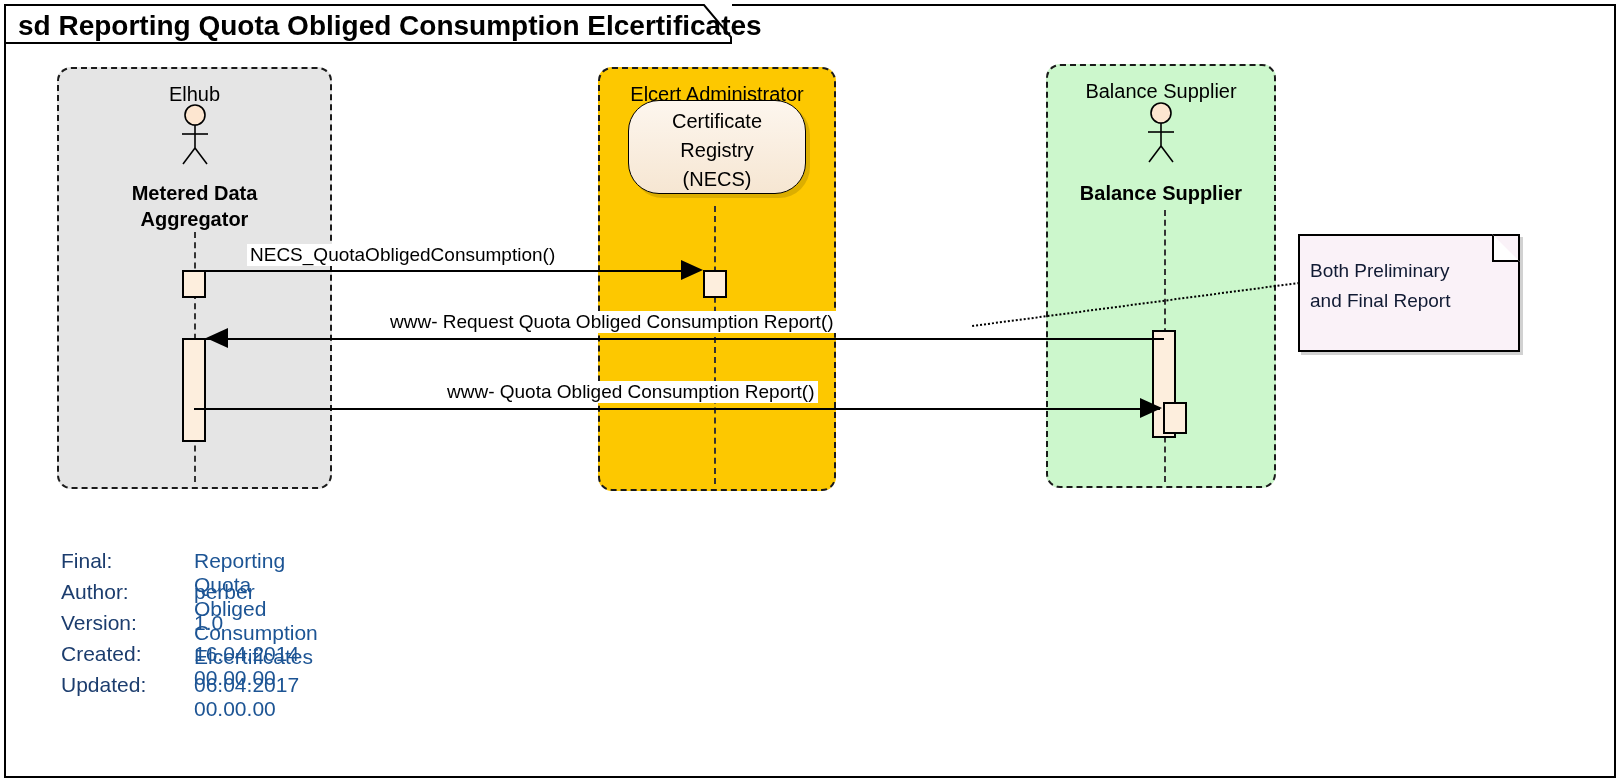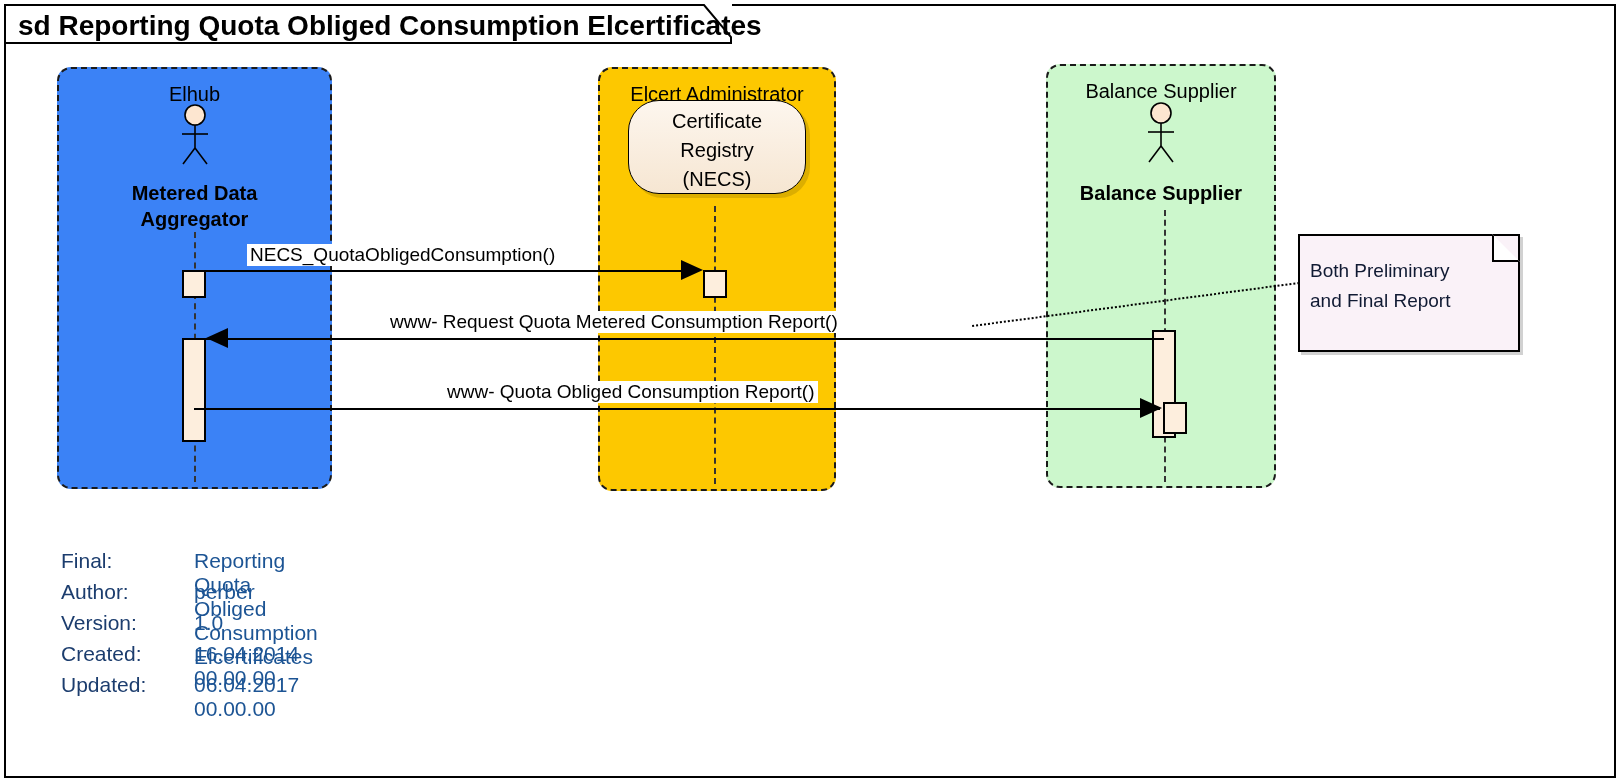--- a/index.html
+++ b/index.html
@@ -48,21 +48,21 @@
     letter-spacing: 0px;
   }
 
   
   .partition {
     position: absolute;
     box-sizing: border-box;
     border: 2px dashed #1a1a1a;
     border-radius: 14px;
   }
-  .partition.blue   { background: #3b82f6; padding-left: 36px; }
+  .partition.blue   { background: #e5e5e5; padding-left: 36px; }
   .partition.orange { background: #fdc800; }
   .partition.green  { background: #ccf7cc; }
 
   .partition-label {
     position: absolute;
     width: 100%;
     text-align: center;
     font-size: 20px;
     color: #000000;
     top: 14px;
@@ -262,21 +262,21 @@
   <div class="activation" style="left:703px; top:270px; width:24px; height:28px;"></div>
   <div class="activation" style="left:1152px; top:330px; width:24px; height:108px;"></div>
   <div class="activation" style="left:1163px; top:402px; width:24px; height:32px;"></div>
 
   <div class="msg-line" style="left:194px; top:270px; width:487px;"></div>
   <div class="arrowhead right" style="left:681px; top:260px;"></div>
   <div class="msg-label" style="left:247px; top:244px;">NECS_QuotaObligedConsumption()</div>
 
   <div class="msg-line" style="left:206px; top:338px; width:958px;"></div>
   <div class="arrowhead left" style="left:206px; top:328px;"></div>
-  <div class="msg-label" style="left:387px; top:311px;">www- Request Quota Metered Consumption Report()</div>
+  <div class="msg-label" style="left:387px; top:311px;">www- Request Quota Obliged Consumption Report()</div>
 
   <div class="msg-line" style="left:194px; top:408px; width:966px;"></div>
   <div class="arrowhead right" style="left:1140px; top:398px;"></div>
   <div class="msg-label" style="left:444px; top:381px;">www- Quota Obliged Consumption Report()</div>
 
   <div class="note-connector" style="left:972px; top:325px; width:330px; transform: rotate(-7.5deg);"></div>
   <div class="note" style="left:1298px; top:234px; width:222px; height:118px;">
     <div class="note-fold"></div>
   </div>
   <div class="note-text" style="left:1310px; top:256px;">Both Preliminary

